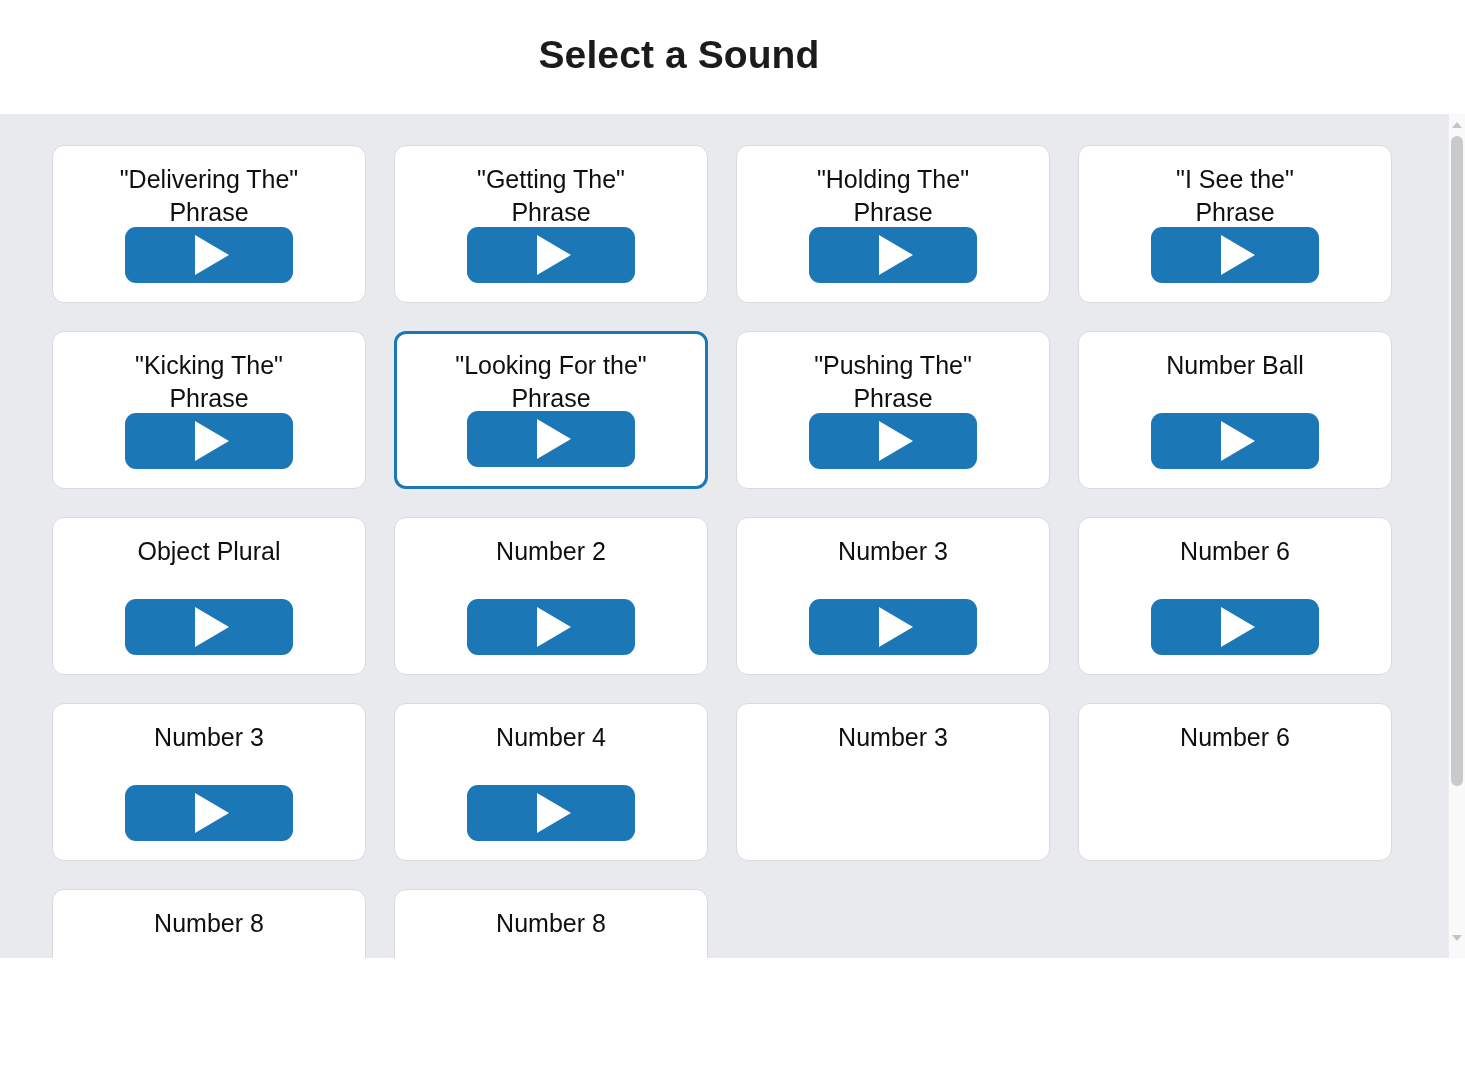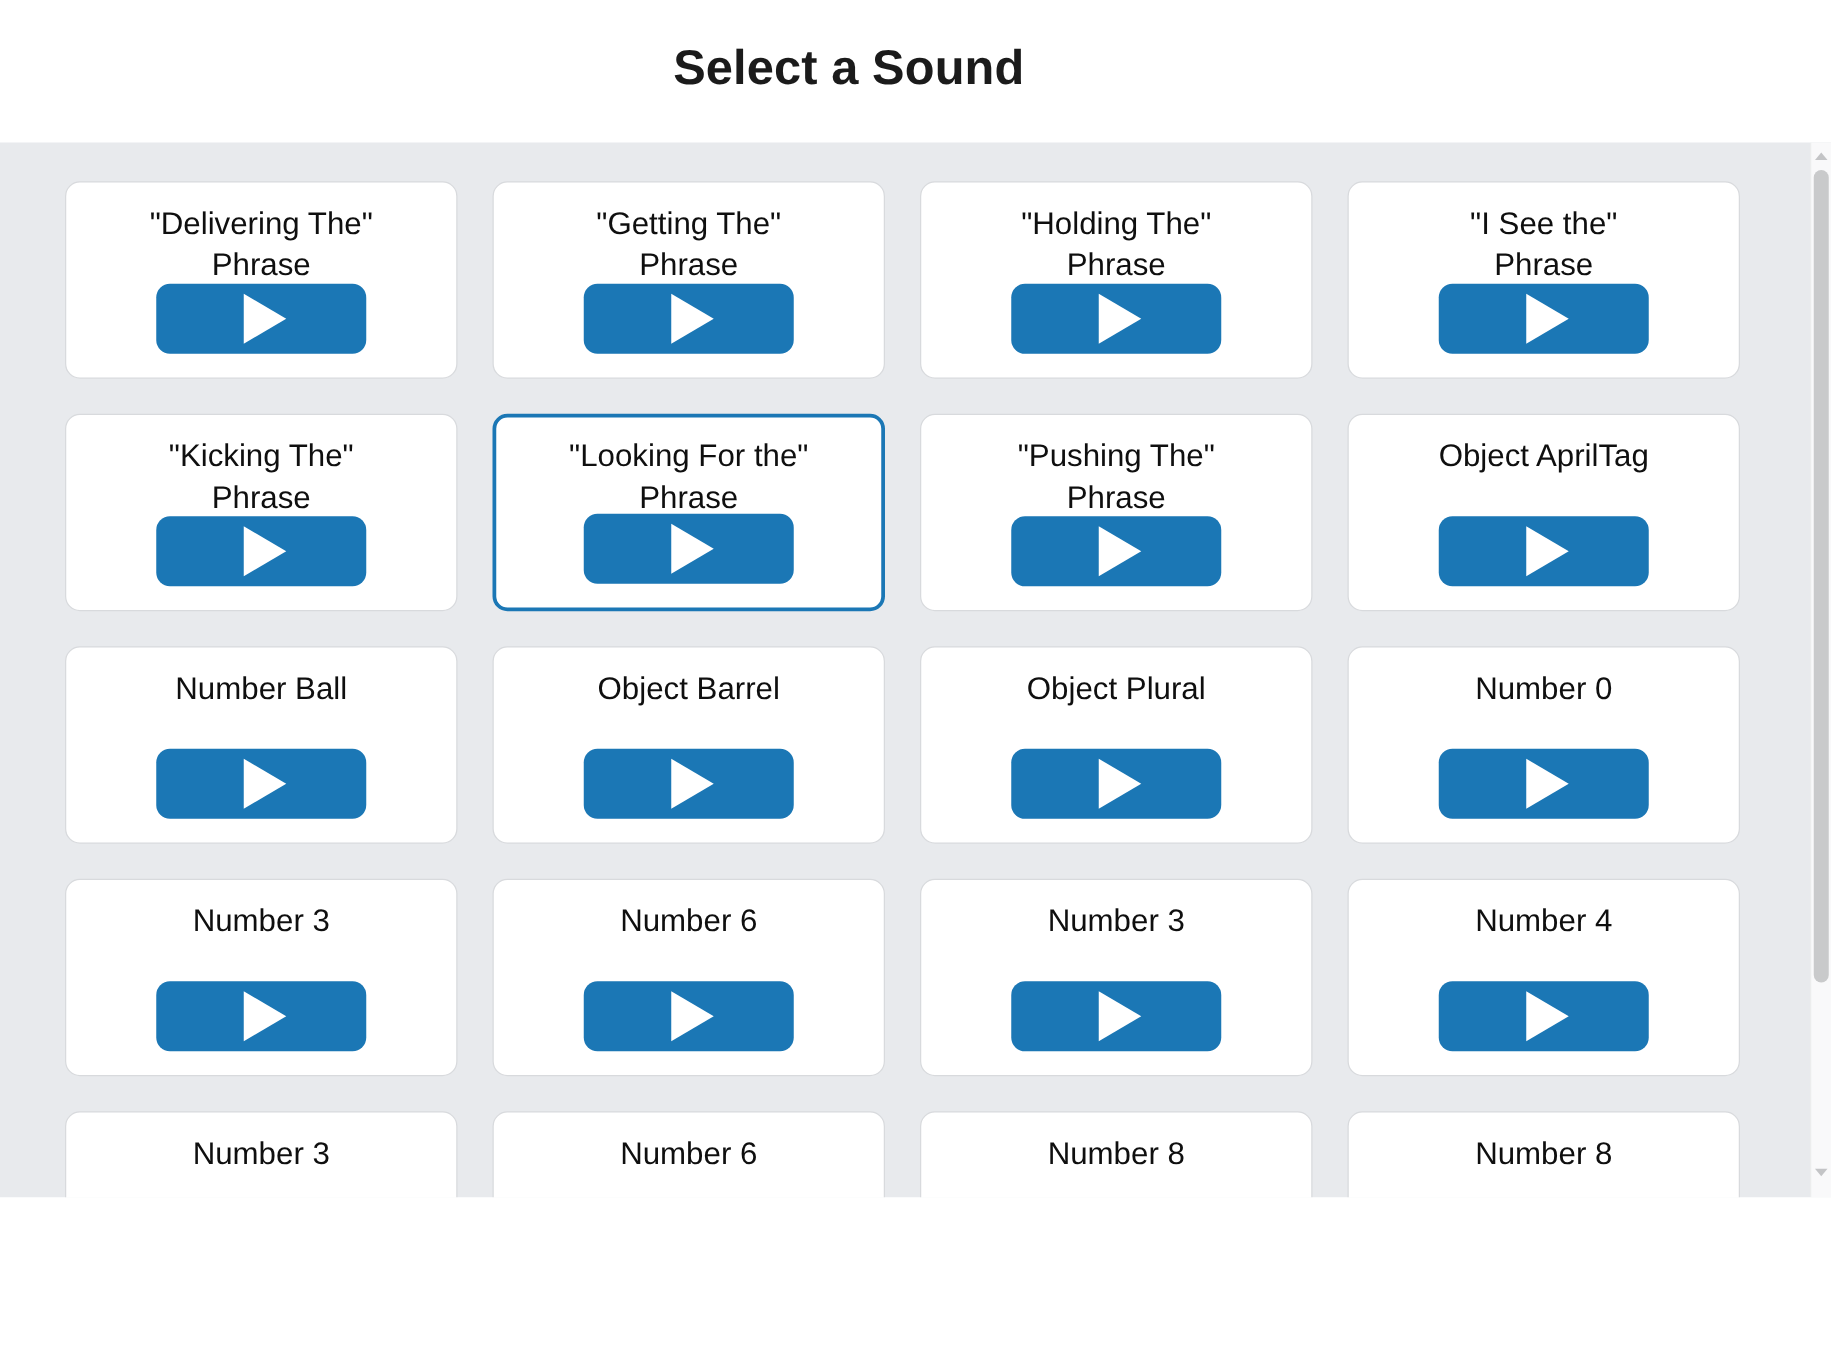--- a/index.html
+++ b/index.html
@@ -213,45 +213,33 @@
           </button>
         </div>
         <div class="sound-card">
           <div class="card-label">"Pushing The"
 Phrase</div>
           <button class="play-button">
             <span class="play-triangle"></span>
           </button>
         </div>
         <div class="sound-card">
-          <div class="card-label">Object AprilTag</div>
-          <button class="play-button">
-            <span class="play-triangle"></span>
-          </button>
-        </div>
-        <div class="sound-card">
           <div class="card-label">Number Ball</div>
           <button class="play-button">
             <span class="play-triangle"></span>
           </button>
         </div>
         <div class="sound-card">
-          <div class="card-label">Object Barrel</div>
-          <button class="play-button">
-            <span class="play-triangle"></span>
-          </button>
-        </div>
-        <div class="sound-card">
           <div class="card-label">Object Plural</div>
           <button class="play-button">
             <span class="play-triangle"></span>
           </button>
         </div>
         <div class="sound-card">
-          <div class="card-label">Number 0</div>
+          <div class="card-label">Number 2</div>
           <button class="play-button">
             <span class="play-triangle"></span>
           </button>
         </div>
         <div class="sound-card">
           <div class="card-label">Number 3</div>
           <button class="play-button">
             <span class="play-triangle"></span>
           </button>
         </div>

